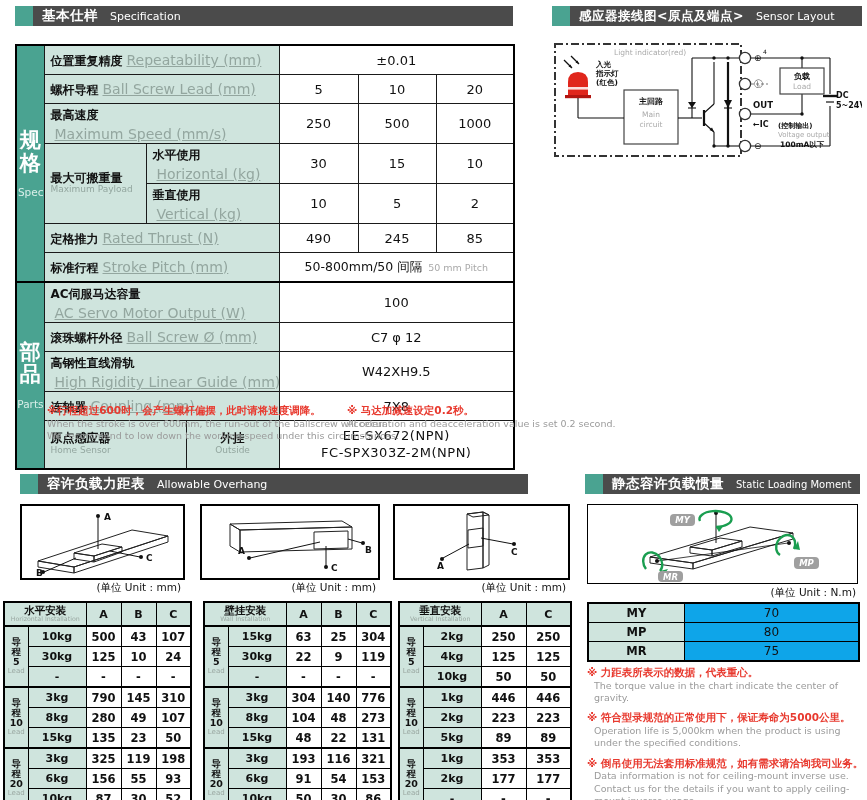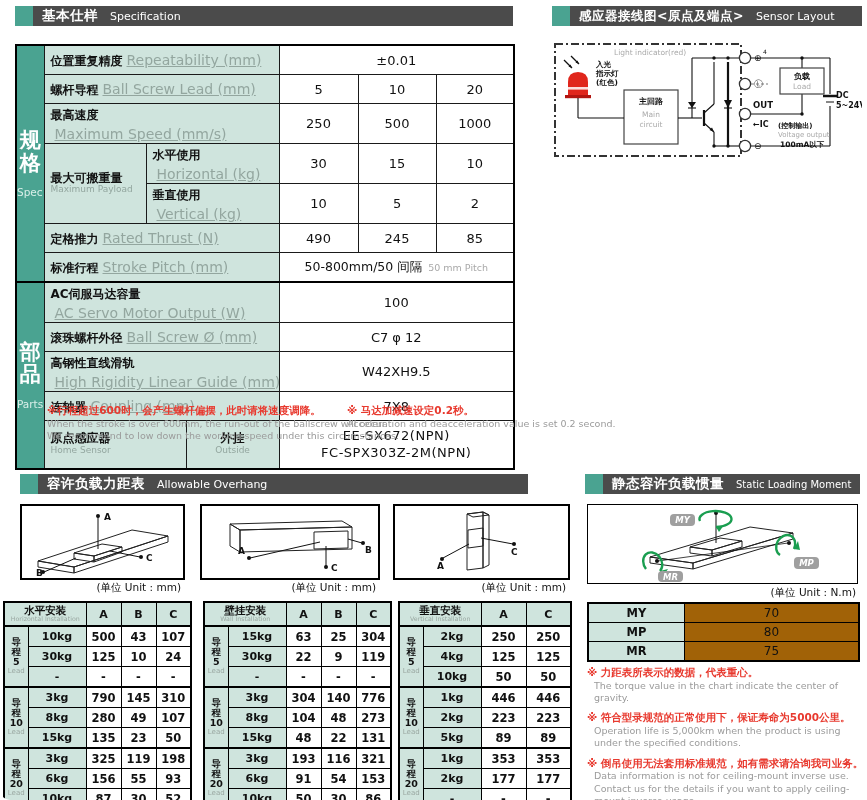--- a/index.html
+++ b/index.html
@@ -1,35 +1,35 @@
 <!DOCTYPE html>
 <html><head>
 <meta charset="utf-8">
 <style>
   html,body{margin:0;padding:0;background:#fff;}
   body{width:867px;height:800px;font-family:"DejaVu Sans","Liberation Sans",sans-serif;color:#111;}
-  #page{position:relative;width:867px;height:800px;background:#fff;overflow:hidden;border-radius:10px;}
+  #page{position:relative;width:867px;height:800px;background:#fff;overflow:hidden;}
 
   
   .sec-header{position:absolute;display:flex;height:20px;}
   .sec-header .sq{width:18px;height:20px;background:#4aa391;flex:0 0 18px;}
   .sec-header .bar{flex:1;background:#4b4b4b;color:#fff;display:flex;align-items:center;padding-left:9px;gap:12px;overflow:hidden;}
   .sec-header .h-zh{font-weight:700;font-size:13.5px;letter-spacing:.5px;white-space:nowrap;}
   .sec-header .h-en{font-weight:400;font-size:11px;white-space:nowrap;}
 
   
   table{border-collapse:collapse;table-layout:fixed;}
   .spec-table{position:absolute;left:15px;top:44px;width:498px;border:2px solid #000;}
   .spec-table td{border:1px solid #1a1a1a;padding:0 6px;height:28px;overflow:hidden;}
   .spec-table td.lbl{background:#cfe4dd;}
   .spec-table .zh{font-weight:700;font-size:12px;color:#111;white-space:nowrap;}
   .spec-table .en{font-size:14px;color:#93a69f;margin-left:4px;white-space:nowrap;text-decoration:underline;}
   .spec-table .en2{font-size:9px;color:#93a69f;white-space:nowrap;line-height:1.1;}
   .spec-table td.val{background:#fff;text-align:center;font-size:13px;font-weight:500;}
-  .spec-table td.band{background:#4aa391;color:#fff;text-align:left;vertical-align:middle;padding:0;}
+  .spec-table td.band{background:#4aa391;color:#fff;text-align:right;vertical-align:middle;padding:0;}
   .band-zh{width:1em;margin:0 auto;word-break:break-all;line-height:1.08;font-size:21px;font-weight:700;}
   .band-en{font-size:10.5px;color:#d9efe9;margin-top:12px;}
   .sect-start td{border-top:2px solid #000;}
   .two .zh{display:block;line-height:1.15;}
   .two .en2{display:block;}
   .sensor-val div{line-height:1.35;letter-spacing:.5px;}
   .stroke-en{font-size:9.5px;color:#a9a9a9;margin-left:6px;font-weight:400;}
 
   
   .notes{position:absolute;left:15px;top:404px;width:540px;display:flex;margin-left:32px;}
@@ -52,21 +52,21 @@
   .otable td.lead .lzh{width:1em;margin:0 auto;word-break:break-all;font-size:9.5px;font-weight:700;line-height:1.05;}
   .otable td.lead .lnum{font-size:9.5px;font-weight:700;line-height:1.1;}
   .otable td.lead .len{font-size:7px;color:#9aa8a2;font-weight:400;line-height:1.1;}
   .otable td.wt{background:#cfe4dd;font-size:11px;font-weight:700;}
   .otable tr.gsep td{border-top:2px solid #000;}
 
   
   .mtable{position:absolute;left:587px;top:602px;width:273px;border:2px solid #000;}
   .mtable td{border:1px solid #000;height:18px;padding:0;text-align:center;}
   .mtable .mlbl{background:#cfe4dd;font-weight:700;font-size:11.5px;width:95px;}
-  .mtable .mval{background:#a16207;font-size:12px;}
+  .mtable .mval{background:#0ea5e9;font-size:12px;}
   .mnotes{position:absolute;left:587px;top:666px;width:276px;}
   .mnote{margin-bottom:7px;}
   .mnote .note-en{padding-left:7px;white-space:normal;}
 
   svg text{font-family:"DejaVu Sans","Liberation Sans",sans-serif;}
 </style>
 </head>
 <body>
 
 <div id="page">

